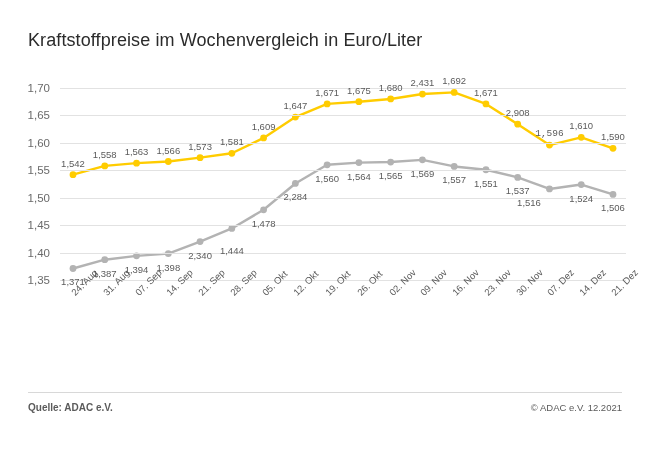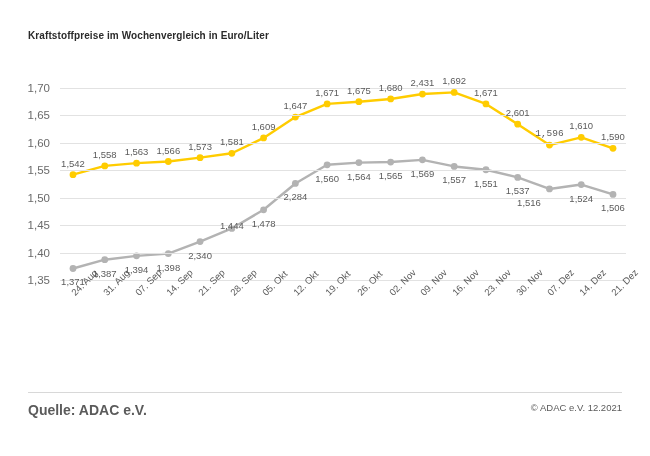--- a/index.html
+++ b/index.html
@@ -7,21 +7,21 @@
     width:650px;height:456px;
     background:#ffffff;
     font-family:"Liberation Sans", sans-serif;
     color:#4d4d4d;
     overflow:hidden;
   }
   .page{position:relative;width:650px;height:456px;}
 
   .title{
     position:absolute;left:28px;top:30px;
-    font-size:10px;font-weight:bold;color:#2b2b2b;
+    font-size:18px;font-weight:normal;color:#2b2b2b;
     letter-spacing:0.1px;
   }
 
   .legend{
     position:absolute;left:0;top:64px;width:650px;
     display:flex;justify-content:center;align-items:center;gap:26px;
   }
   .legend-item{display:flex;align-items:center;gap:8px;}
   .legend-dot{width:14px;height:14px;border-radius:50%;}
   .legend-label{font-size:12px;font-weight:bold;color:#3d3d3d;}
@@ -67,21 +67,21 @@
   }
 
   .footnote{
     position:absolute;left:28px;top:352px;width:560px;
     font-size:9.5px;line-height:1.55;color:#9b9b9b;
   }
   .rule{
     position:absolute;left:28px;top:392px;width:594px;height:1px;background:#d8d8d8;
   }
   .source{
-    position:absolute;left:28px;top:402px;font-size:14px;color:#5b5b5b;font-weight:bold;
+    position:absolute;left:28px;top:402px;font-size:10px;color:#5b5b5b;font-weight:bold;
   }
   .copy{
     position:absolute;right:28px;top:402px;font-size:9.5px;color:#5b5b5b;
   }
 </style>
 </head>
 <body>
 
 <div class="page">
 
@@ -152,30 +152,30 @@
       <div class="pt-label" style="left: 140.059px; top: 57.6686px;">1,573</div>
       <div class="pt-label" style="left: 171.824px; top: 53.28px;">1,581</div>
       <div class="pt-label" style="left: 203.588px; top: 37.92px;">1,609</div>
       <div class="pt-label" style="left: 235.353px; top: 17.0743px;">1,647</div>
       <div class="pt-label" style="left: 267.118px; top: 3.90857px;">1,671</div>
       <div class="pt-label" style="left: 298.882px; top: 1.71429px;">1,675</div>
       <div class="pt-label" style="left: 330.647px; top: -1.02857px;">1,680</div>
       <div class="pt-label" style="left: 362.412px; top: -5.96571px;">2,431</div>
       <div class="pt-label" style="left: 394.176px; top: -7.61143px;">1,692</div>
       <div class="pt-label" style="left: 425.941px; top: 3.90857px;">1,671</div>
-      <div class="pt-label" style="left: 457.706px; top: 24.2057px;">2,601</div>
+      <div class="pt-label" style="left: 457.706px; top: 24.2057px;">2,908</div>
       <div class="pt-label" style="left: 489.471px; top: 45.0514px; font-family: Liberation Mono, monospace;">1,596</div>
       <div class="pt-label" style="left: 521.235px; top: 37.3714px;">1,610</div>
       <div class="pt-label" style="left: 553px; top: 48.3429px;">1,590</div>
       <div class="pt-label" style="left: 13px; top: 193.48px;">1,371</div>
       <div class="pt-label" style="left: 44.7647px; top: 184.703px;">1,387</div>
       <div class="pt-label" style="left: 76.5294px; top: 180.863px;">1,394</div>
       <div class="pt-label" style="left: 108.294px; top: 178.669px;">1,398</div>
       <div class="pt-label" style="left: 140.059px; top: 166.6px;">2,340</div>
-      <div class="pt-label" style="left: 171.824px; top: 137px;">1,444</div>
+      <div class="pt-label" style="left: 171.824px; top: 162px;">1,444</div>
       <div class="pt-label" style="left: 203.588px; top: 134.783px;">1,478</div>
       <div class="pt-label" style="left: 235.353px; top: 108.451px;">2,284</div>
       <div class="pt-label" style="left: 267.118px; top: 89.8px;">1,560</div>
       <div class="pt-label" style="left: 298.882px; top: 87.6057px;">1,564</div>
       <div class="pt-label" style="left: 330.647px; top: 87.0571px;">1,565</div>
       <div class="pt-label" style="left: 362.412px; top: 84.8629px;">1,569</div>
       <div class="pt-label" style="left: 394.176px; top: 91.4457px;">1,557</div>
       <div class="pt-label" style="left: 425.941px; top: 94.7371px;">1,551</div>
       <div class="pt-label" style="left: 457.706px; top: 102.417px;">1,537</div>
       <div class="pt-label" style="left: 469px; top: 113.937px;">1,516</div>

